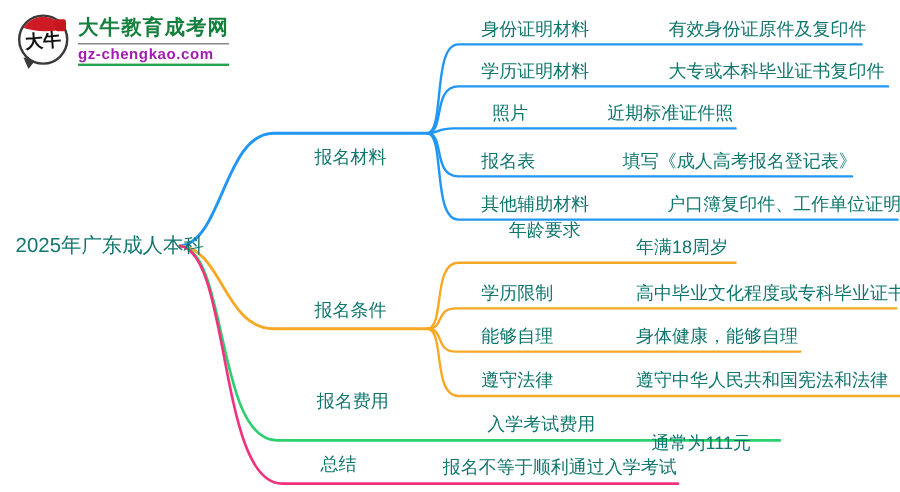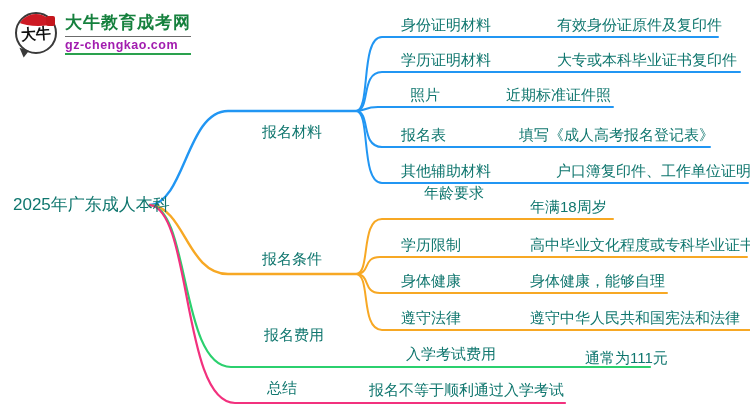--- a/index.html
+++ b/index.html
@@ -101,24 +101,24 @@
 
   <div class="node-text fs15" style="left:401px;top:162px;">其他辅助材料</div>
   <div class="node-text fs15" style="left:556px;top:162px;">户口簿复印件、工作单位证明</div>
 
   <div class="node-text fs15" style="left:401px;top:184px;margin-left:23px;">年龄要求</div>
   <div class="node-text fs15" style="left:530px;top:198px;">年满18周岁</div>
 
   <div class="node-text fs15" style="left:401px;top:236px;">学历限制</div>
   <div class="node-text fs15" style="left:530px;top:236px;">高中毕业文化程度或专科毕业证书</div>
 
-  <div class="node-text fs15" style="left:401px;top:272px;">身体健康</div>
+  <div class="node-text fs15" style="left:401px;top:272px;">能够自理</div>
   <div class="node-text fs15" style="left:530px;top:272px;">身体健康，能够自理</div>
 
   <div class="node-text fs15" style="left:401px;top:309px;">遵守法律</div>
   <div class="node-text fs15" style="left:530px;top:309px;">遵守中华人民共和国宪法和法律</div>
 
   <div class="node-text fs15" style="left:406px;top:345px;">入学考试费用</div>
-  <div class="node-text fs15" style="left:543px;top:349px;margin-left:42px;">通常为111元</div>
+  <div class="node-text fs15" style="left:543px;top:361px;">通常为111元</div>
 
   <div class="node-text fs15" style="left:369px;top:381px;">报名不等于顺利通过入学考试</div>
 
 </div>
 
 </body></html>

